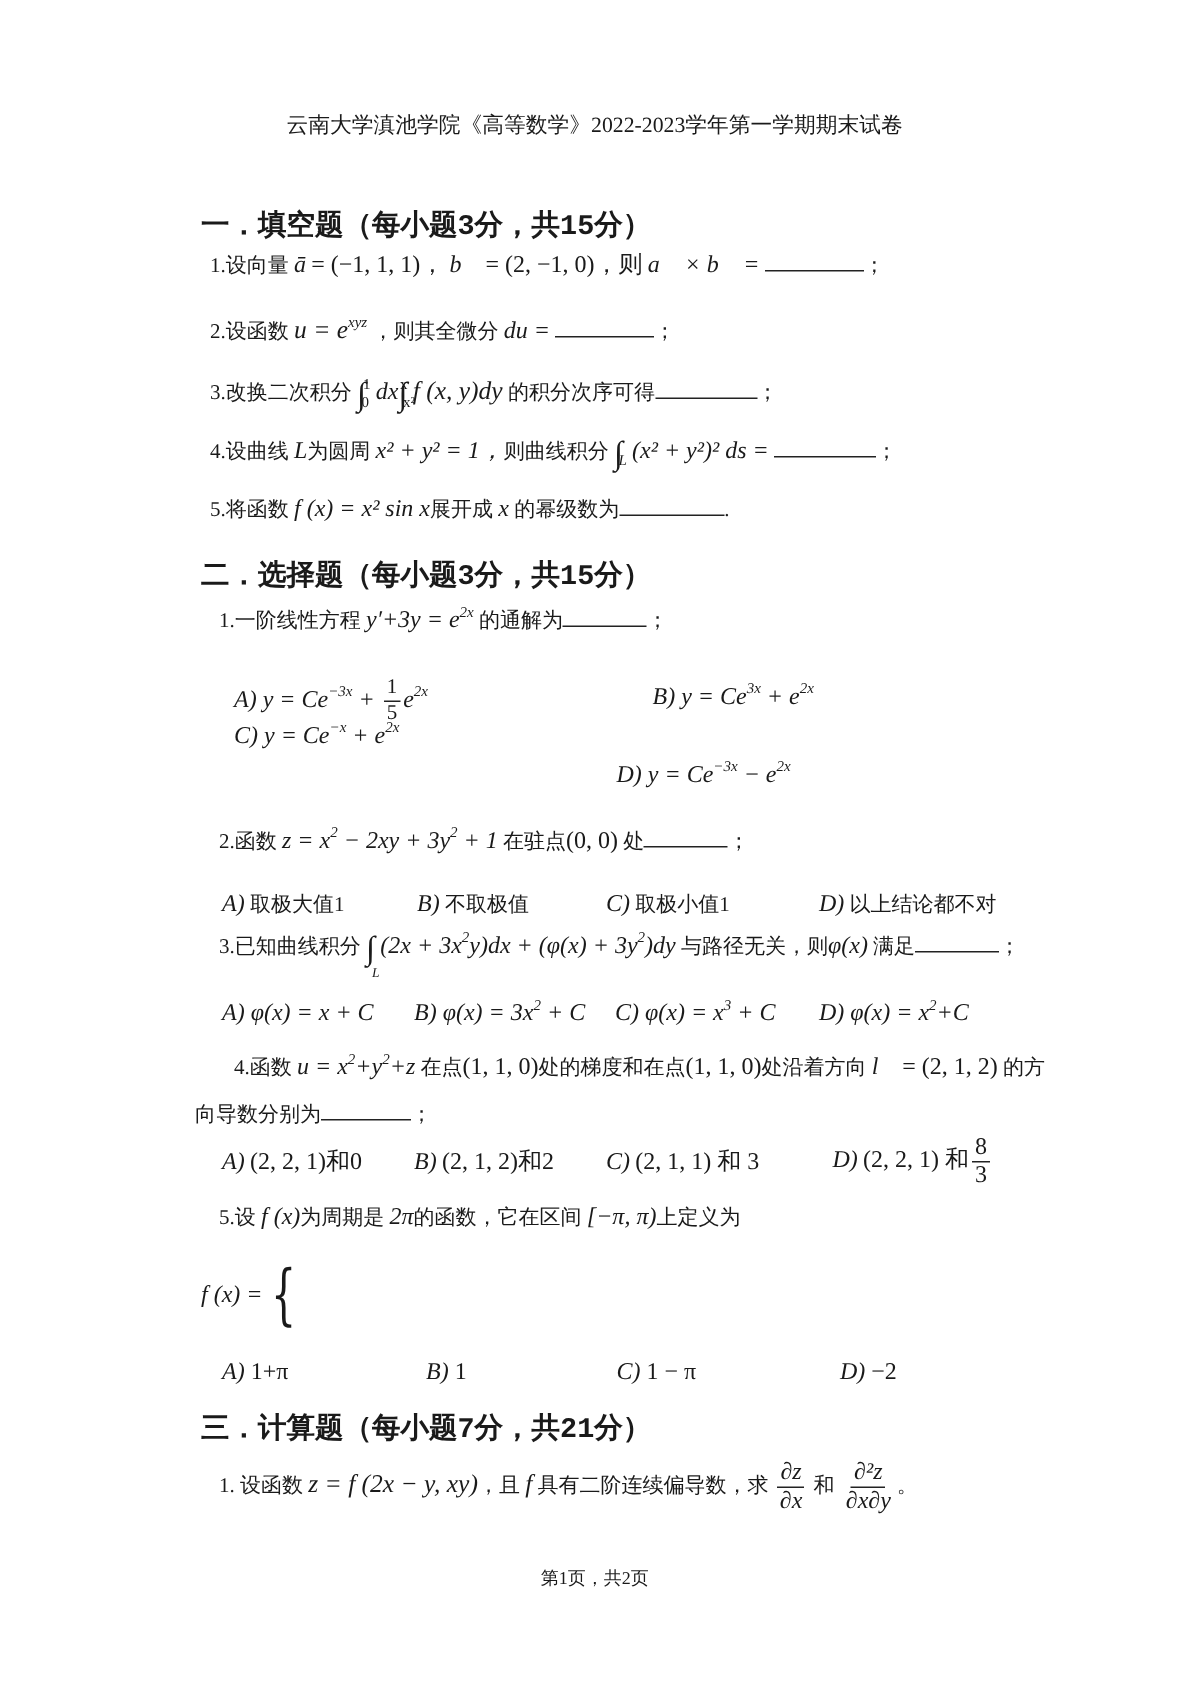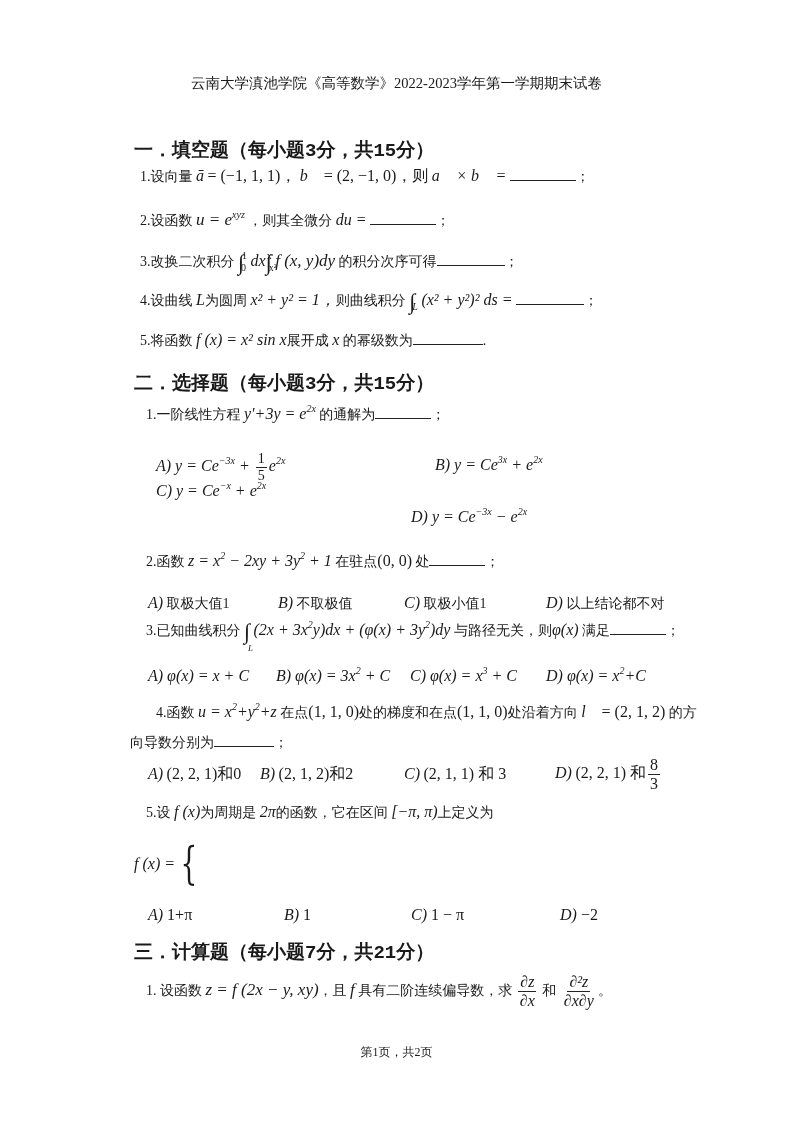--- a/index.html
+++ b/index.html
@@ -122,21 +122,21 @@
   <span>4.</span><span>函数</span>
   <span class="m">u = x<sup>2</sup>+y<sup>2</sup>+z</span>
   <span>在点</span><span class="mr">(1, 1, 0)</span><span>处的梯度和在点</span><span class="mr">(1, 1, 0)</span><span>处沿着方向</span>
   <span class="m">l⃗</span> <span class="mr">= (2, 1, 2)</span> <span>的方</span>
 </div>
 <div class="abs q" style="left:130px; top:734px;">
   <span>向导数分别为</span><span class="blank" style="width:60px;"></span><span>；</span>
 </div>
 
 <div class="opt q" style="left:148px; top:764px;"><span class="m">A)</span> <span class="mr">(2, 2, 1)和0</span></div>
-<div class="opt q" style="left:260px; top:764px;"><span class="m">B)</span> <span class="mr">(2, 1, 2)和2</span></div>
+<div class="opt q" style="left:276px; top:764px;"><span class="m">B)</span> <span class="mr">(2, 1, 2)和2</span></div>
 <div class="opt q" style="left:404px; top:764px;"><span class="m">C)</span> <span class="mr">(2, 1, 1) 和 3</span></div>
 <div class="opt q" style="left:555px; top:757px;"><span class="m">D)</span> <span class="mr">(2, 2, 1) 和</span><span class="frac mr">
       <span class="num">8</span>
       <span class="den">3</span>
     </span></div>
 
 <div class="abs q" style="left:146px; top:803px;">
   <span>5.</span><span>设</span>
   <span class="m">f (x)</span><span>为周期是</span>
   <span class="m">2π</span><span>的函数，它在区间</span>

